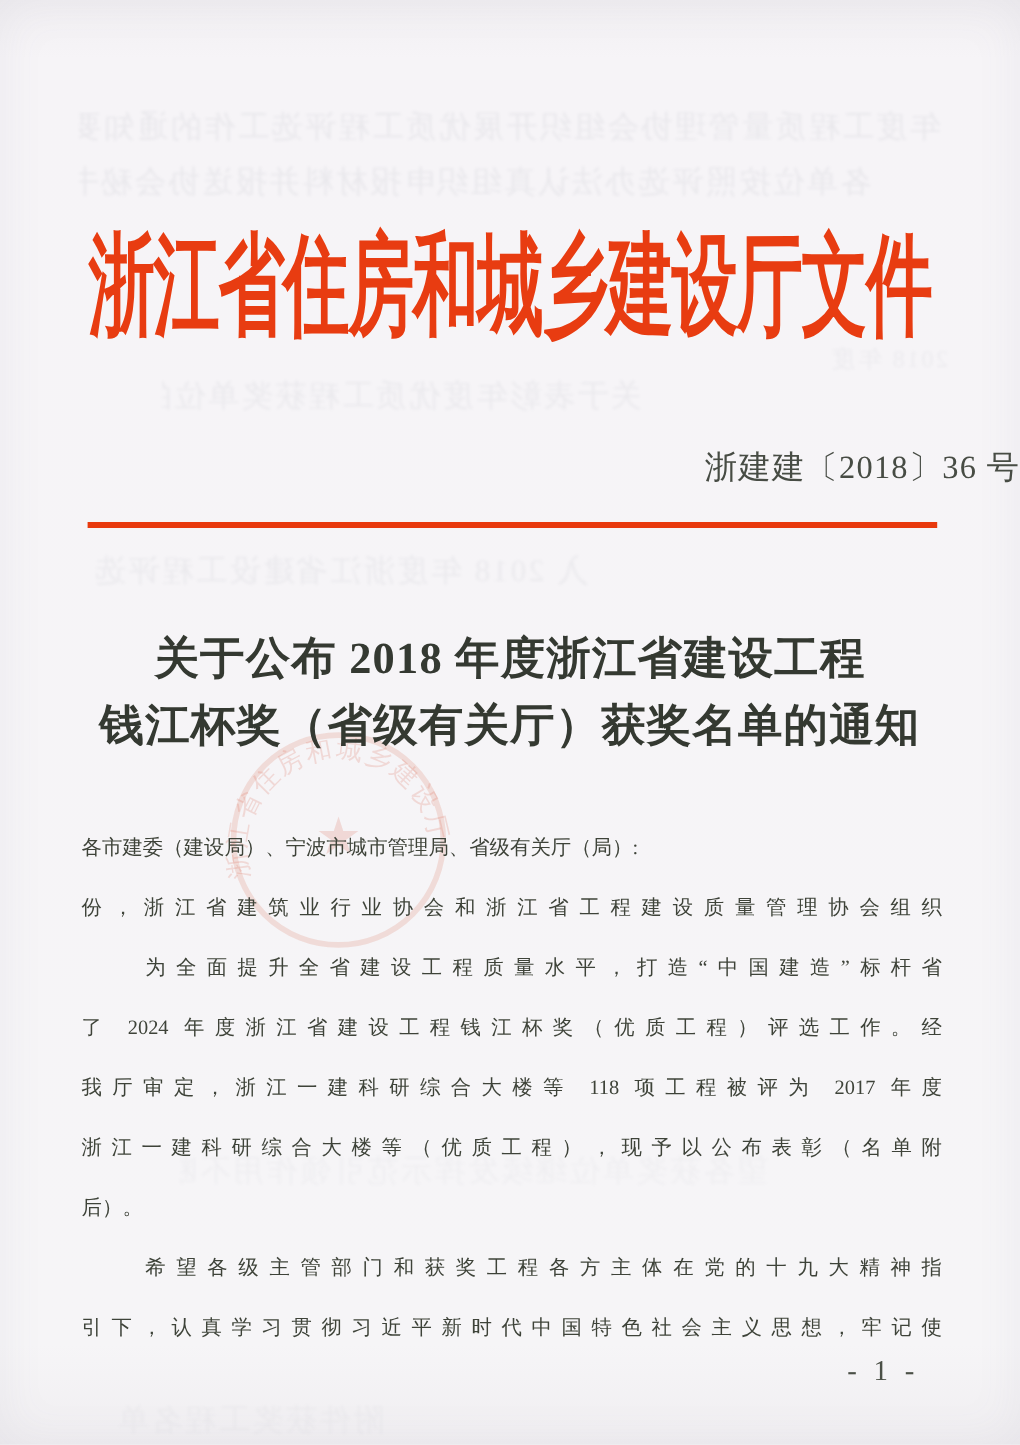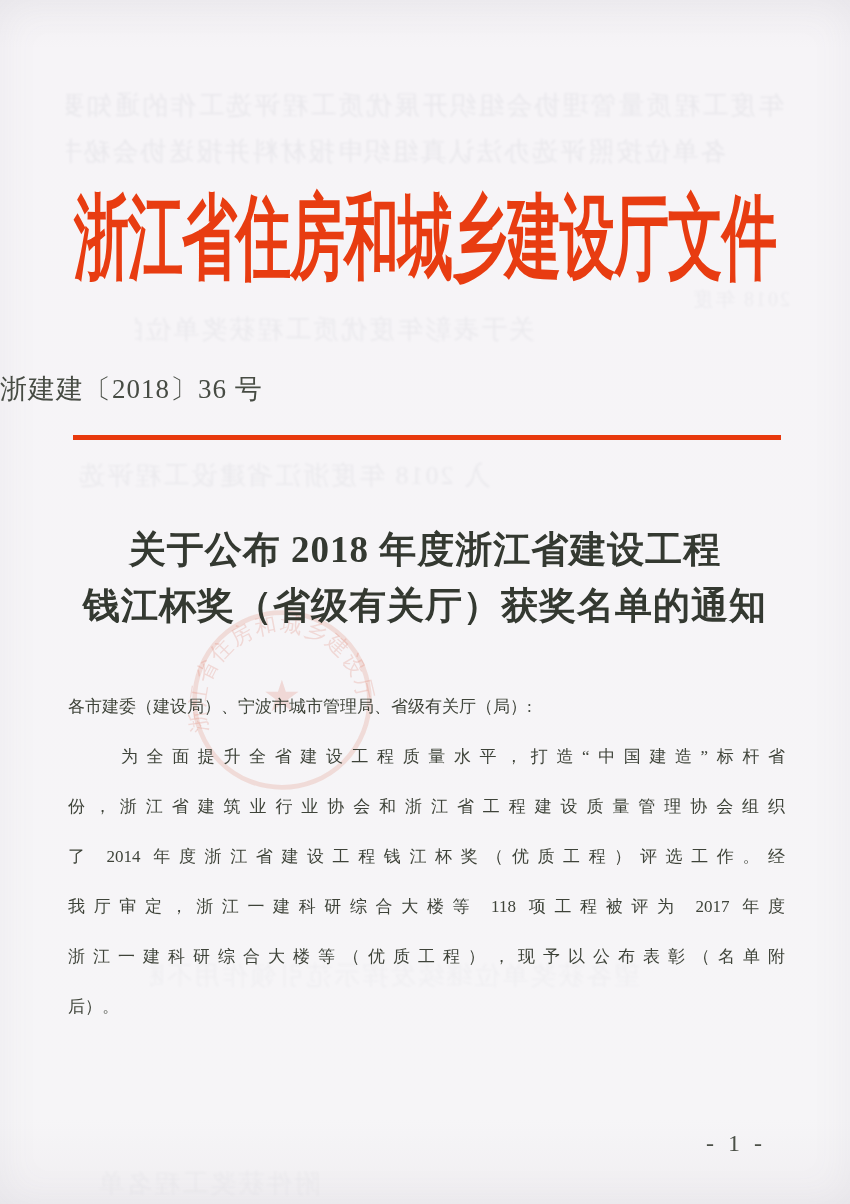--- a/index.html
+++ b/index.html
@@ -42,21 +42,21 @@
     font-size: 55px; font-weight: 700;
     letter-spacing: -1px;
     color: #e83c11;
     line-height: 1;
     transform: scaleY(1.68);
     transform-origin: center top;
     white-space: nowrap;
   }
   .doc-number {
     position: absolute; top: 371px; left: 0; width: 850px;
-    text-align: left;
+    text-align: right;
     font-size: 27px;
     color: #474c44;
     letter-spacing: 1px;
   }
   .red-line {
     position: absolute; top: 435px; left: 73px;
     width: 708px; height: 5px;
     background: #e8390d;
   }
   
@@ -120,23 +120,25 @@
 
   <div class="red-line"></div>
 
   <div class="doc-title">
     <div>关于公布 2018 年度浙江省建设工程</div>
     <div>钱江杯奖（省级有关厅）获奖名单的通知</div>
   </div>
 
   <div class="body-text">
     <div class="line">各市建委（建设局）、宁波市城市管理局、省级有关厅（局）:</div>
+    <div class="line fill">份，浙江省建筑业行业协会和浙江省工程建设质量管理协会组织</div>
     <div class="line indent fill">为全面提升全省建设工程质量水平，打造“中国建造”标杆省</div>
-    <div class="line fill">份，浙江省建筑业行业协会和浙江省工程建设质量管理协会组织</div>
-    <div class="line fill">了 2014 年度浙江省建设工程钱江杯奖（优质工程）评选工作。经</div>
+    <div class="line fill">了 2024 年度浙江省建设工程钱江杯奖（优质工程）评选工作。经</div>
     <div class="line fill">我厅审定，浙江一建科研综合大楼等 118 项工程被评为 2017 年度</div>
     <div class="line fill">浙江一建科研综合大楼等（优质工程），现予以公布表彰（名单附</div>
     <div class="line">后）。</div>
+    <div class="line indent fill">希望各级主管部门和获奖工程各方主体在党的十九大精神指</div>
+    <div class="line fill">引下，认真学习贯彻习近平新时代中国特色社会主义思想，牢记使</div>
   </div>
 
   <div class="page-number">- 1 -</div>
 
 </div>
 
 </body></html>

